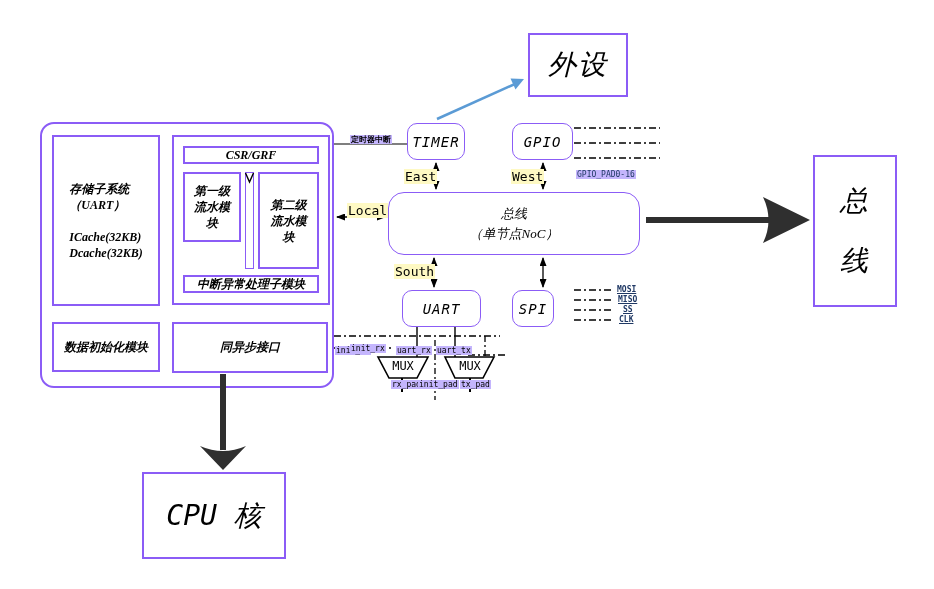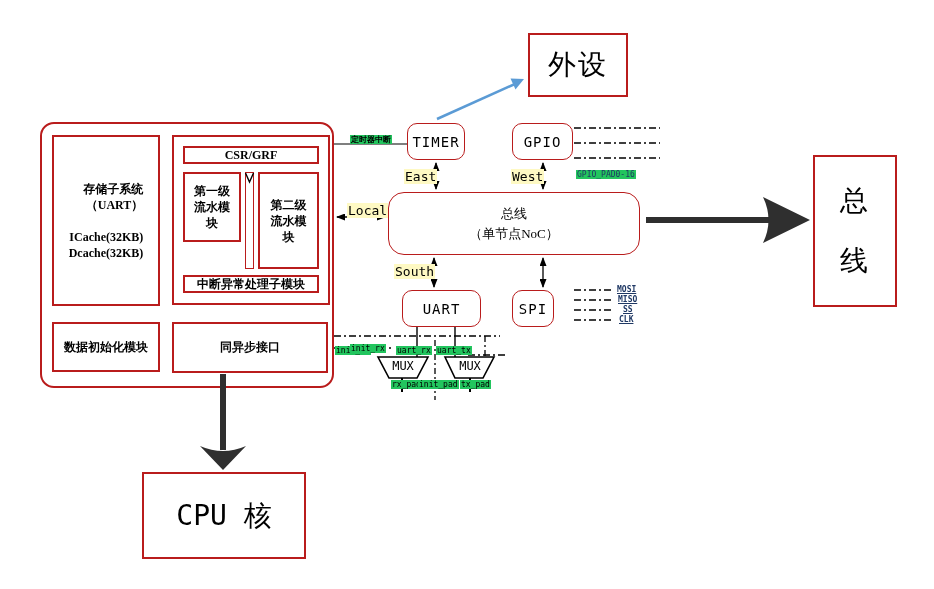--- a/index.html
+++ b/index.html
@@ -1,36 +1,36 @@
 <!DOCTYPE html>
 <html><head>
 <meta charset="utf-8">
 <style>
   html,body{margin:0;padding:0;background:#fff;}
   #stage{position:relative;width:934px;height:589px;background:#ffffff;overflow:hidden;
          font-family:"Liberation Serif",serif;color:#000;}
   .abs{position:absolute;}
-  .box{position:absolute;background:#fff;border:2px solid #b91c1c;box-sizing:border-box;
-       display:flex;align-items:center;justify-content:center;text-align:center;}
+  .box{position:absolute;background:#fff;border:2px solid #8b5cf6;box-sizing:border-box;
+       display:flex;align-items:center;justify-content:center;text-align:center;font-style:italic;}
   .rounded{border-radius:10px;}
   .thick{border-width:2.5px;}
   .outer-block{border-radius:14px;background:transparent;}
   .cn-bold{font-weight:bold;font-size:12px;line-height:15px;}
   .mono{font-family:"DejaVu Sans Mono","Liberation Mono",monospace;}
   .node-label{font-size:14px;letter-spacing:1px;}
   .dir-label{position:absolute;font-family:"DejaVu Sans Mono","Liberation Mono",monospace;
              font-size:13px;background:#fef9c3;padding:0 1px;}
   .tiny{position:absolute;font-family:"DejaVu Sans Mono","Liberation Mono",monospace;
-        font-size:8px;line-height:9px;background:#22c55e;padding:0 1px;white-space:nowrap;}
+        font-size:8px;line-height:9px;background:#c4b5fd;padding:0 1px;white-space:nowrap;}
   .pin{color:#1f3864;font-weight:bold;text-decoration:underline;background:transparent;}
   .padlbl{color:#1f3864;font-weight:normal;margin-top:32px;}
   .big-cn{font-size:28px;letter-spacing:2px;}
   .pipe{font-weight:bold;font-size:12px;line-height:16px;word-break:break-all;
         padding:0 6px;}
-  .memlines{display:flex;flex-direction:column;align-items:flex-end;font-weight:bold;font-size:12px;line-height:16px;}
+  .memlines{display:flex;flex-direction:column;align-items:flex-start;font-weight:bold;font-size:12px;line-height:16px;}
   .gap{height:16px;}
   svg{position:absolute;left:0;top:0;pointer-events:none;}
   .vertical-bus{flex-direction:column;justify-content:space-around;padding:14px 0;}
 </style>
 </head>
 <body>
 
 <div id="stage">
 
   <div class="box outer-block" style="left:40px;top:122px;width:294px;height:266px;"></div>
@@ -97,21 +97,21 @@
 
   <div class="box thick big-cn" style="left:528px;top:33px;width:100px;height:64px;">
     <span>外设</span>
   </div>
 
   <div class="box thick big-cn vertical-bus" style="left:813px;top:155px;width:84px;height:152px;display:flex;">
     <div>总</div>
     <div>线</div>
   </div>
 
-  <div class="box thick" style="left:142px;top:472px;width:164px;height:87px;
+  <div class="box thick" style="left:142px;top:472px;width:144px;height:87px;
        font-size:28px;font-family:'DejaVu Sans Mono','Liberation Serif',monospace;">
     <span>CPU 核</span>
   </div>
 
   <svg width="934" height="589" viewBox="0 0 934 589">
     <defs>
       <marker id="mA" markerWidth="9" markerHeight="7" refX="8" refY="3.5" orient="auto-start-reverse" markerUnits="userSpaceOnUse">
         <path d="M0,0 L9,3.5 L0,7 Z" fill="#000"></path>
       </marker>
     </defs>

